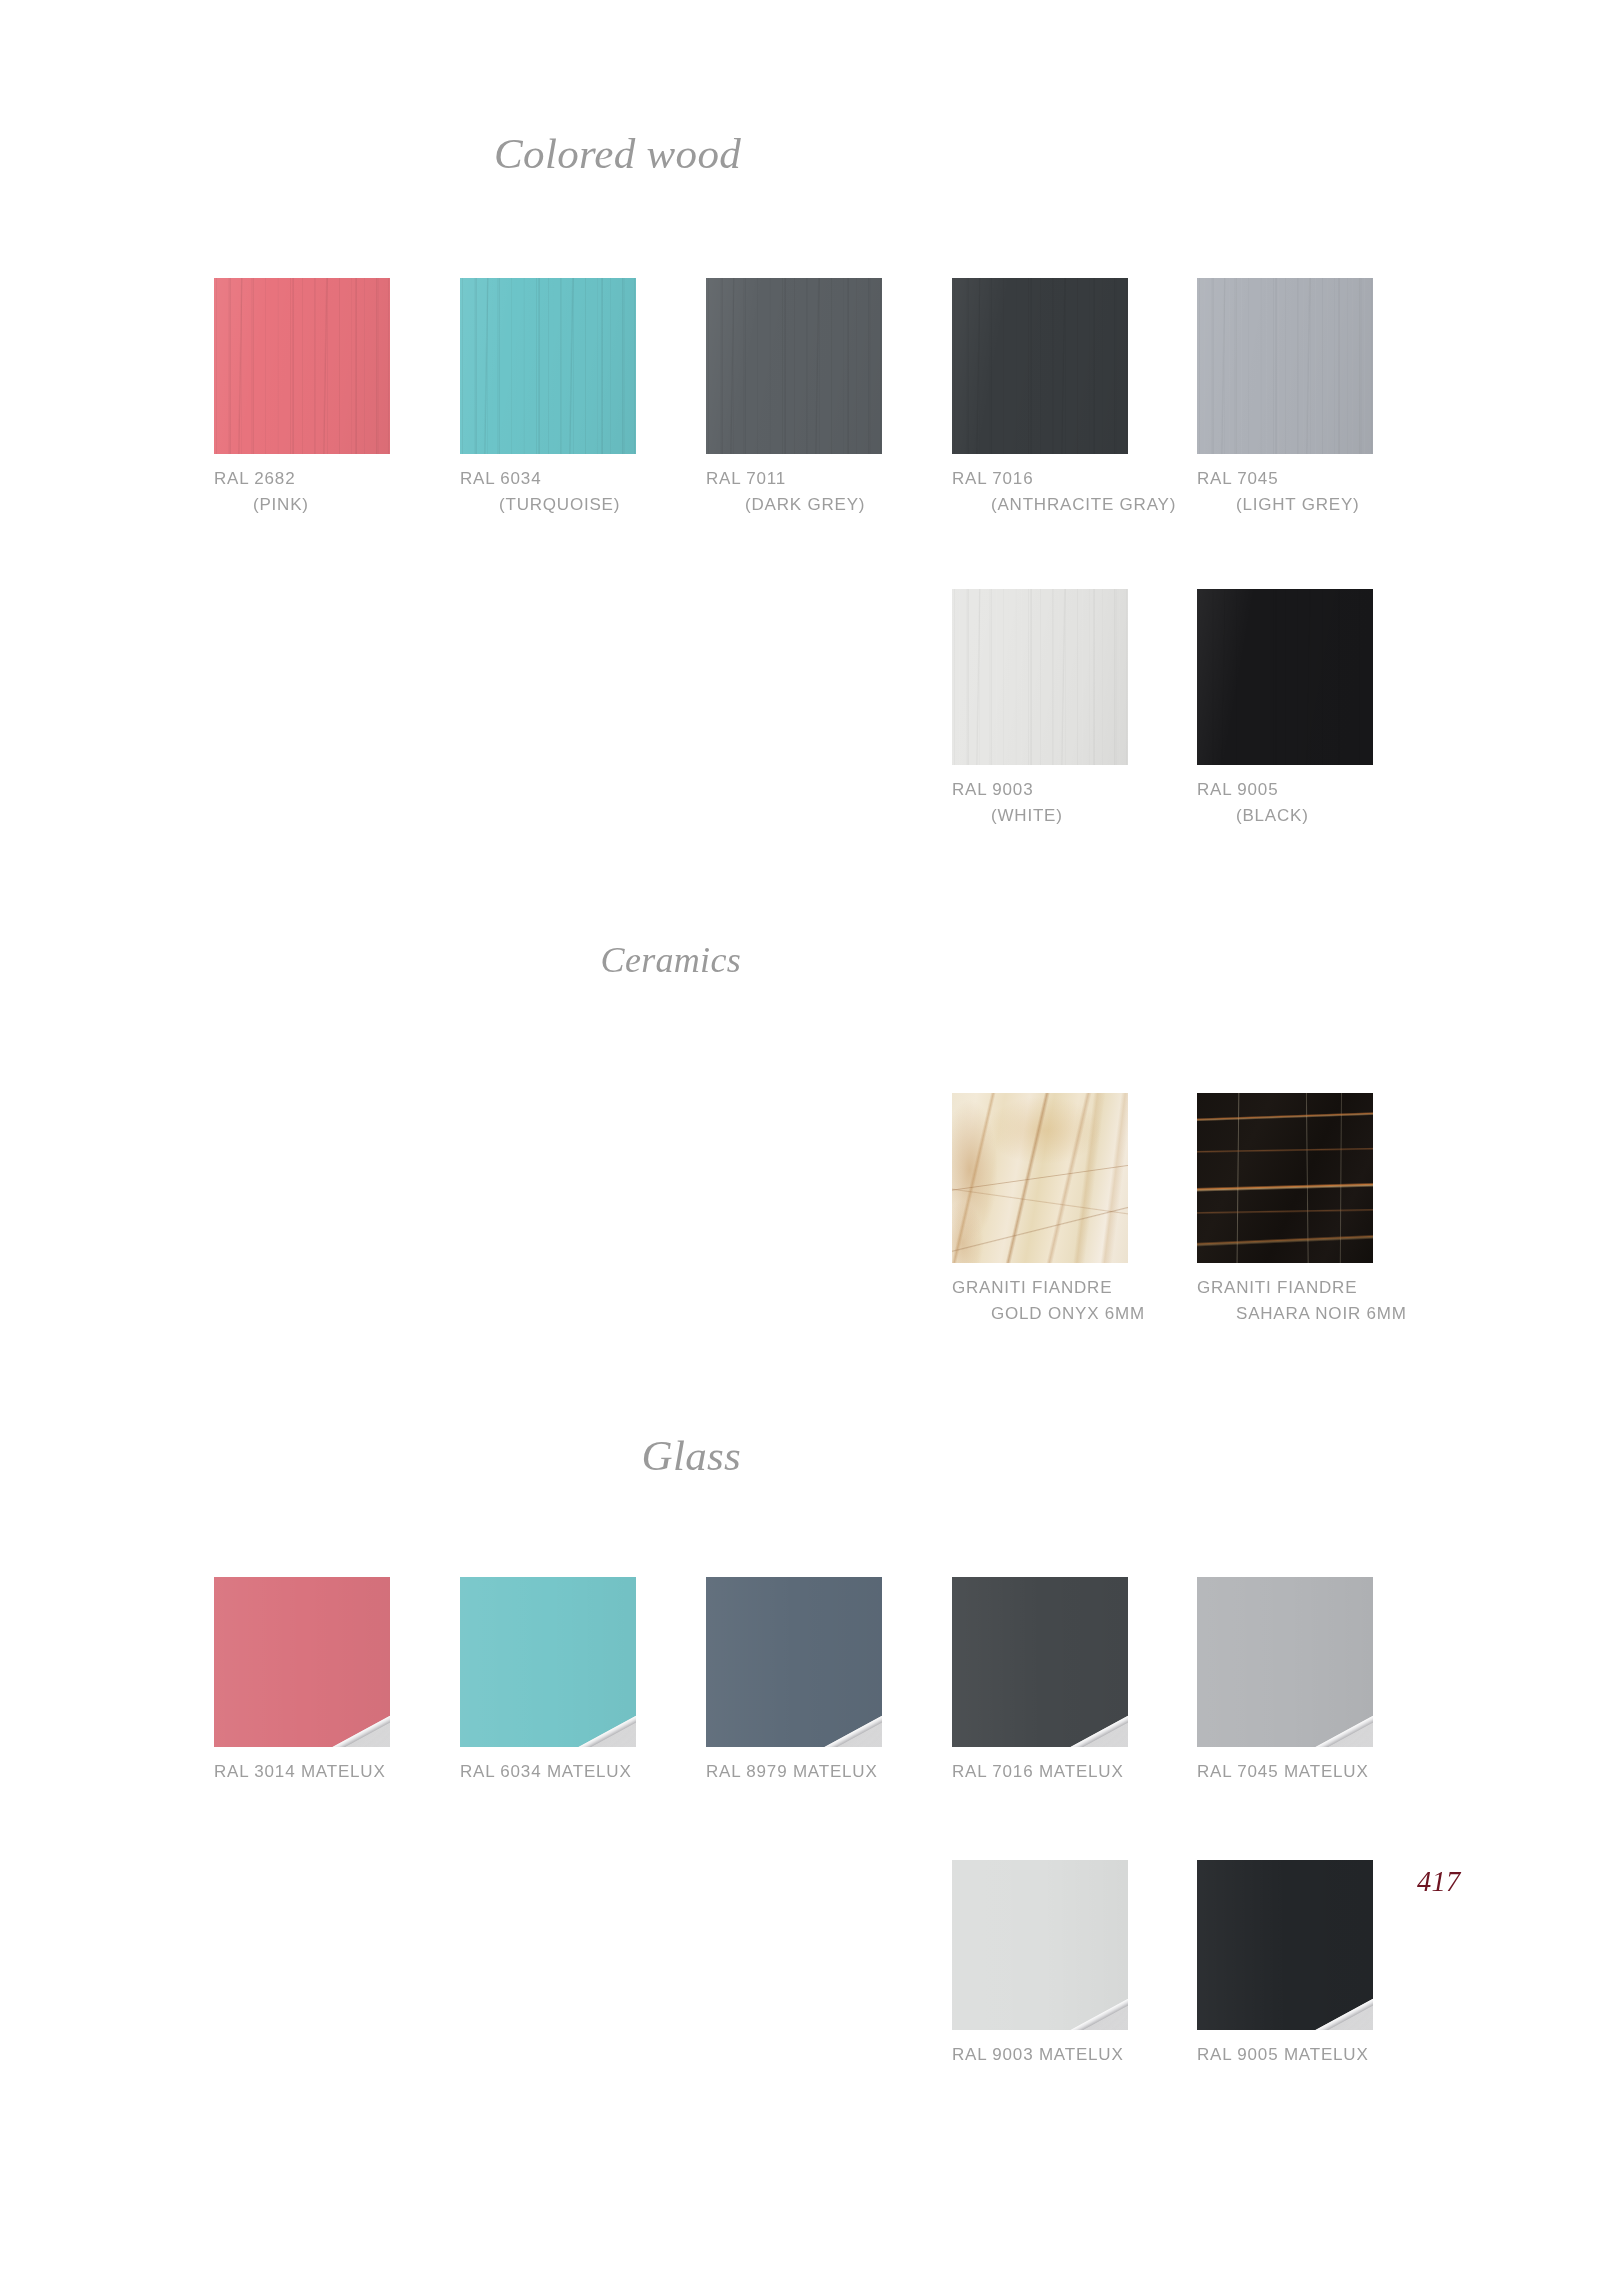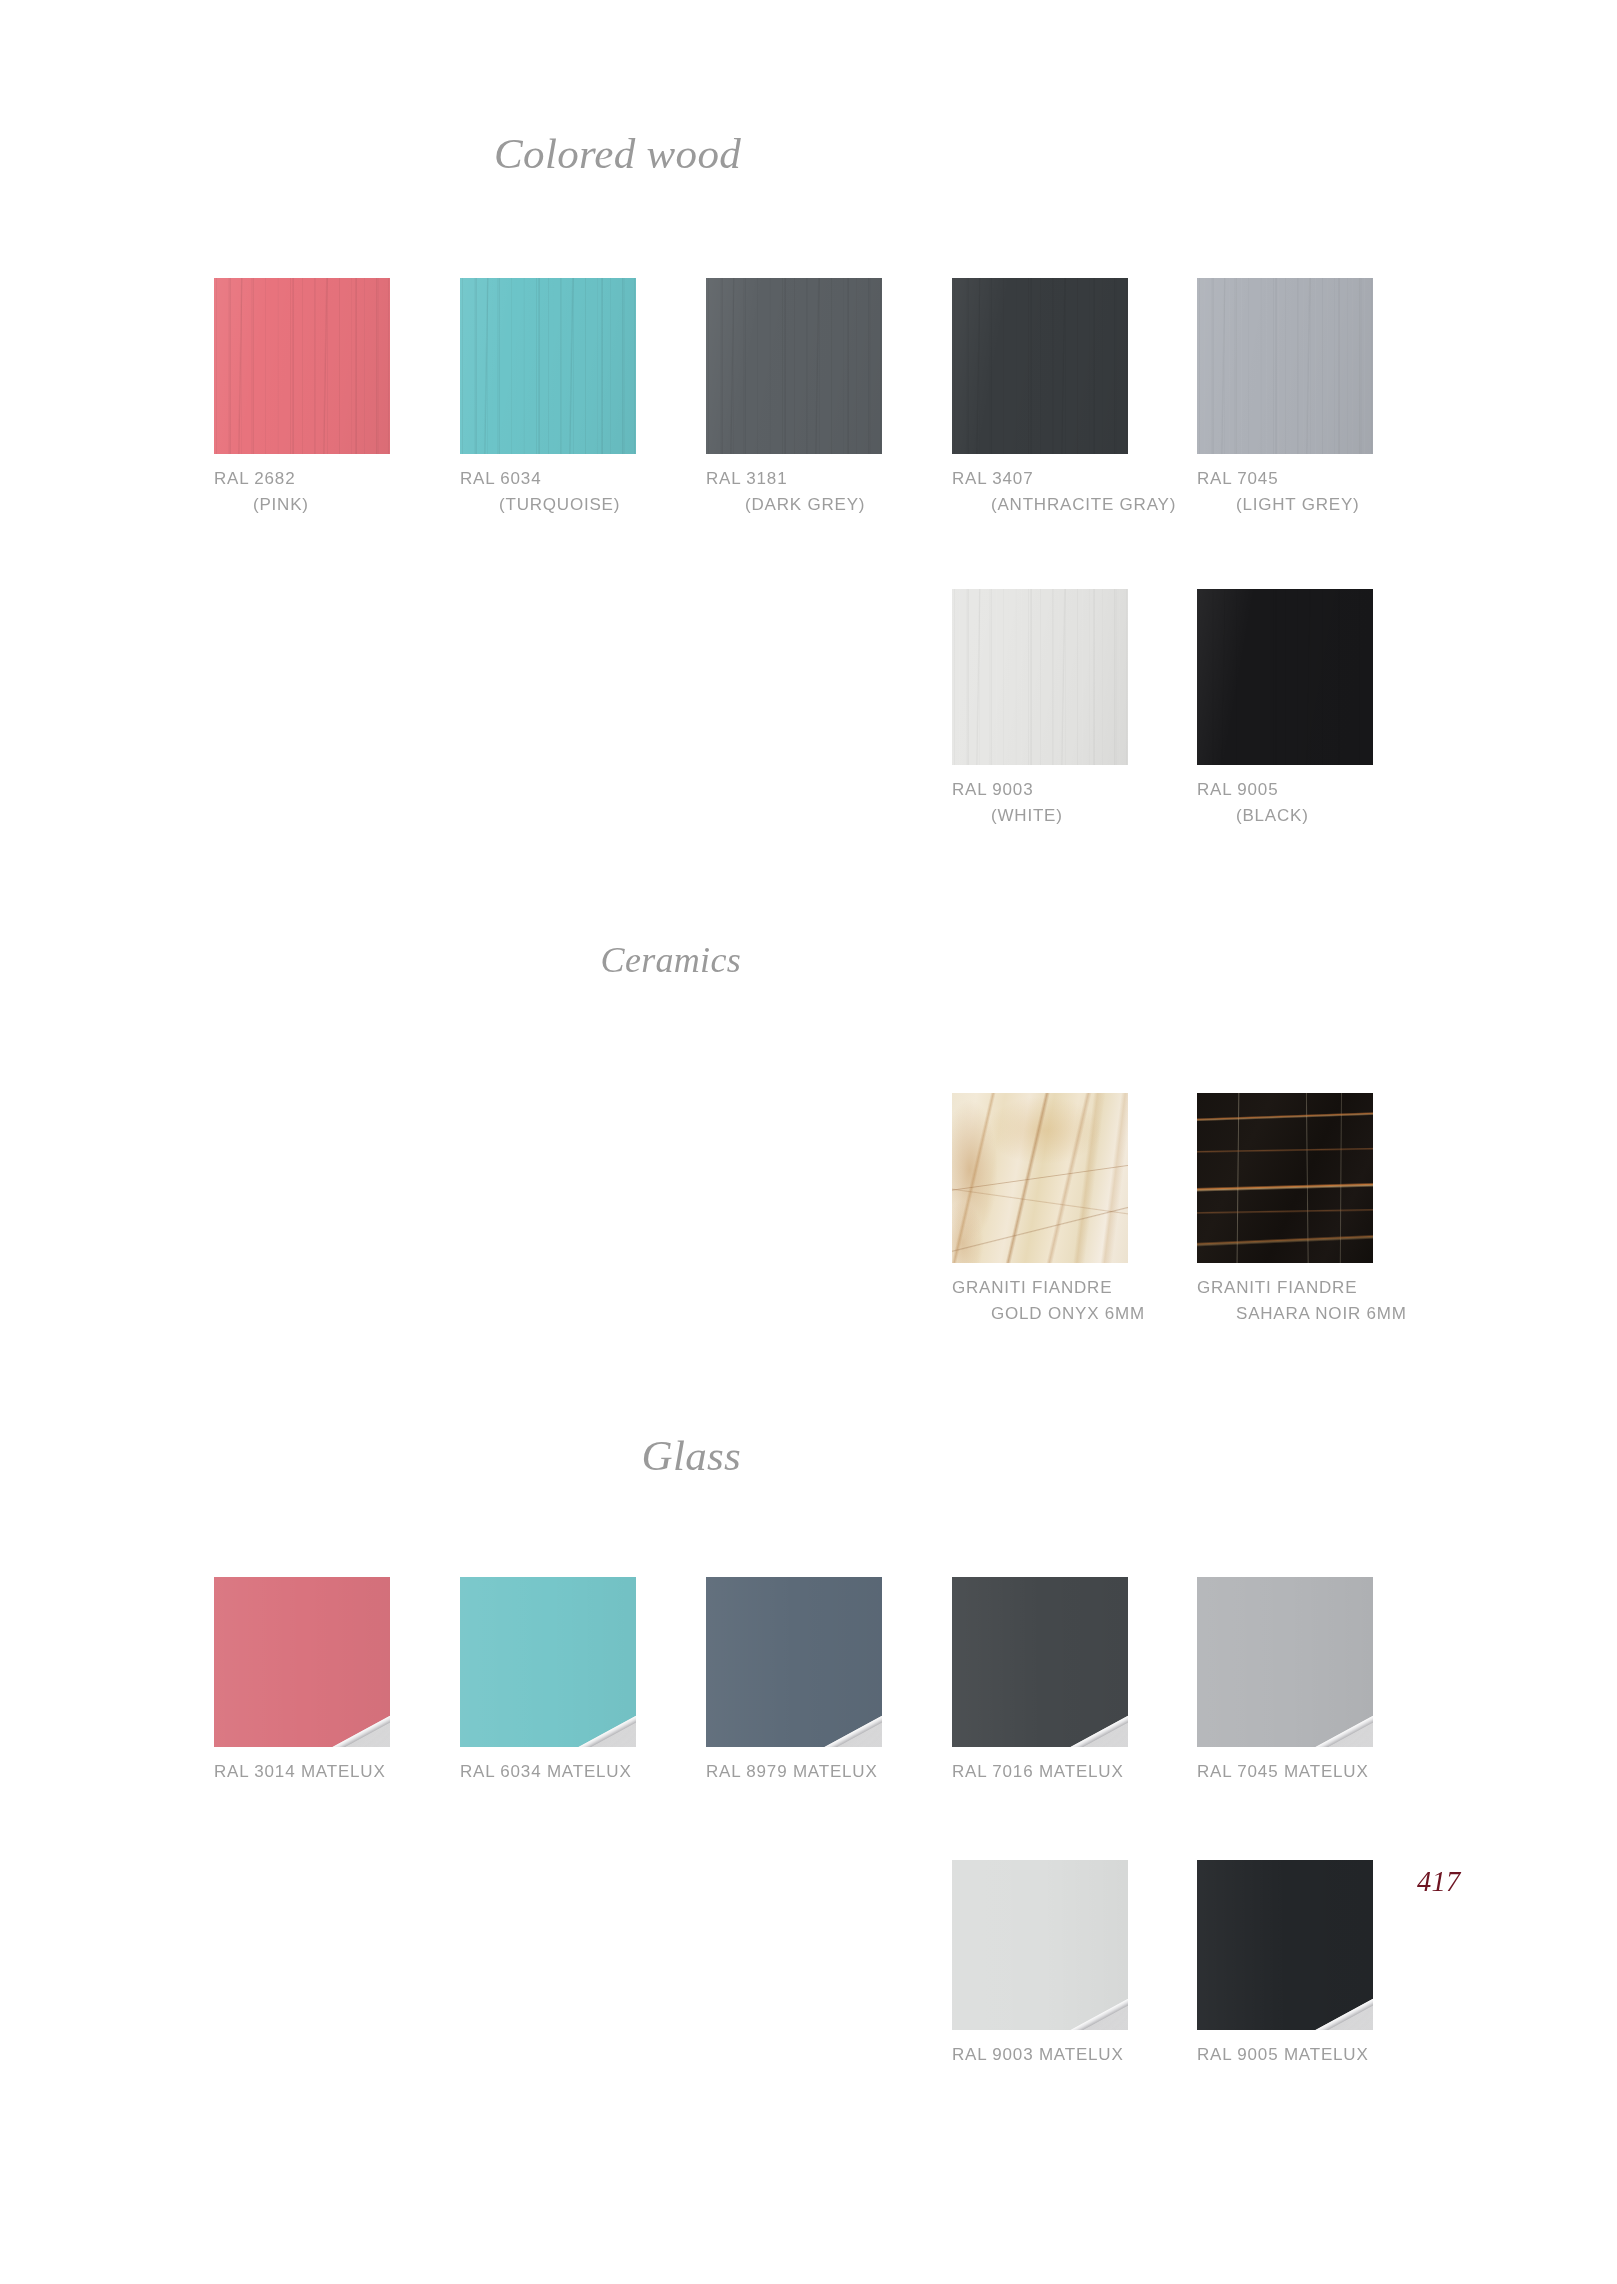--- a/index.html
+++ b/index.html
@@ -270,32 +270,32 @@
         <span class="line2">(TURQUOISE)</span>
       </div>
     </div>
 
     <div class="cell col2">
       <div class="swatch swatch-wood" style="background-color:#5b6064;">
         <div class="wood-grain"></div>
         <div class="wood-shade"></div>
       </div>
       <div class="caption">
-        <span>RAL 3181</span>
+        <span>RAL 7011</span>
         <span class="line2">(DARK GREY)</span>
       </div>
     </div>
 
     <div class="cell col3">
       <div class="swatch swatch-wood" style="background-color:#383c3f;">
         <div class="wood-grain"></div>
         <div class="wood-shade"></div>
       </div>
       <div class="caption">
-        <span>RAL 3407</span>
+        <span>RAL 7016</span>
         <span class="line2">(ANTHRACITE GRAY)</span>
       </div>
     </div>
 
     <div class="cell col4">
       <div class="swatch swatch-wood" style="background-color:#adb1b8;">
         <div class="wood-grain light"></div>
         <div class="wood-shade"></div>
       </div>
       <div class="caption">

